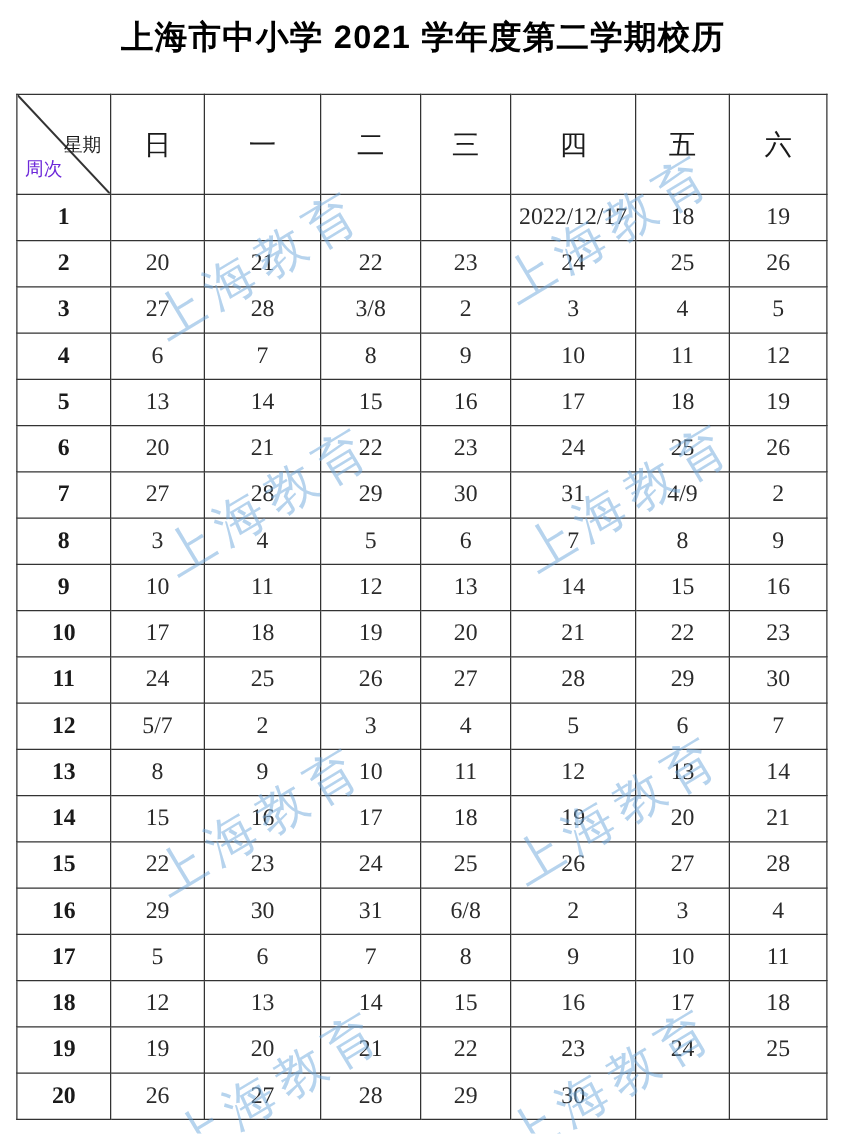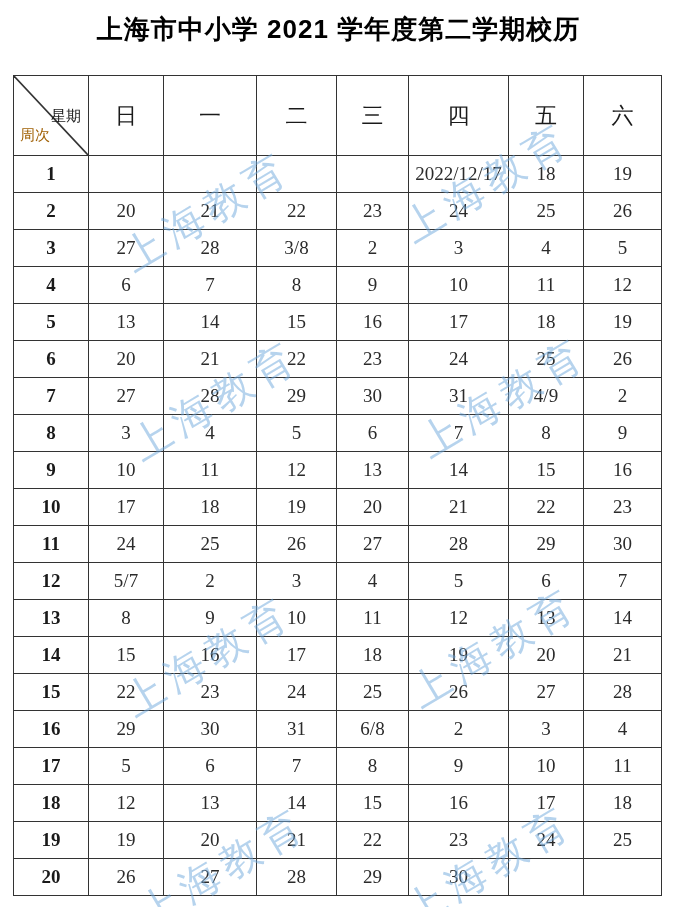--- a/index.html
+++ b/index.html
@@ -73,21 +73,21 @@
     position: absolute;
     top: 11px; right: 7px;
     font-size: 15px;
     color: #1a1a1a;
     margin-top: 20px;
   }
   .corner-bl {
     position: absolute;
     bottom: 10px; left: 6px;
     font-size: 15px;
-    color: #a16207;
+    color: #6d28d9;
   }
   .watermark-layer {
     position: absolute;
     left: 0; top: 0;
     width: 100%; height: 100%;
     z-index: 2;
     pointer-events: none;
   }
   .wm {
     position: absolute;

